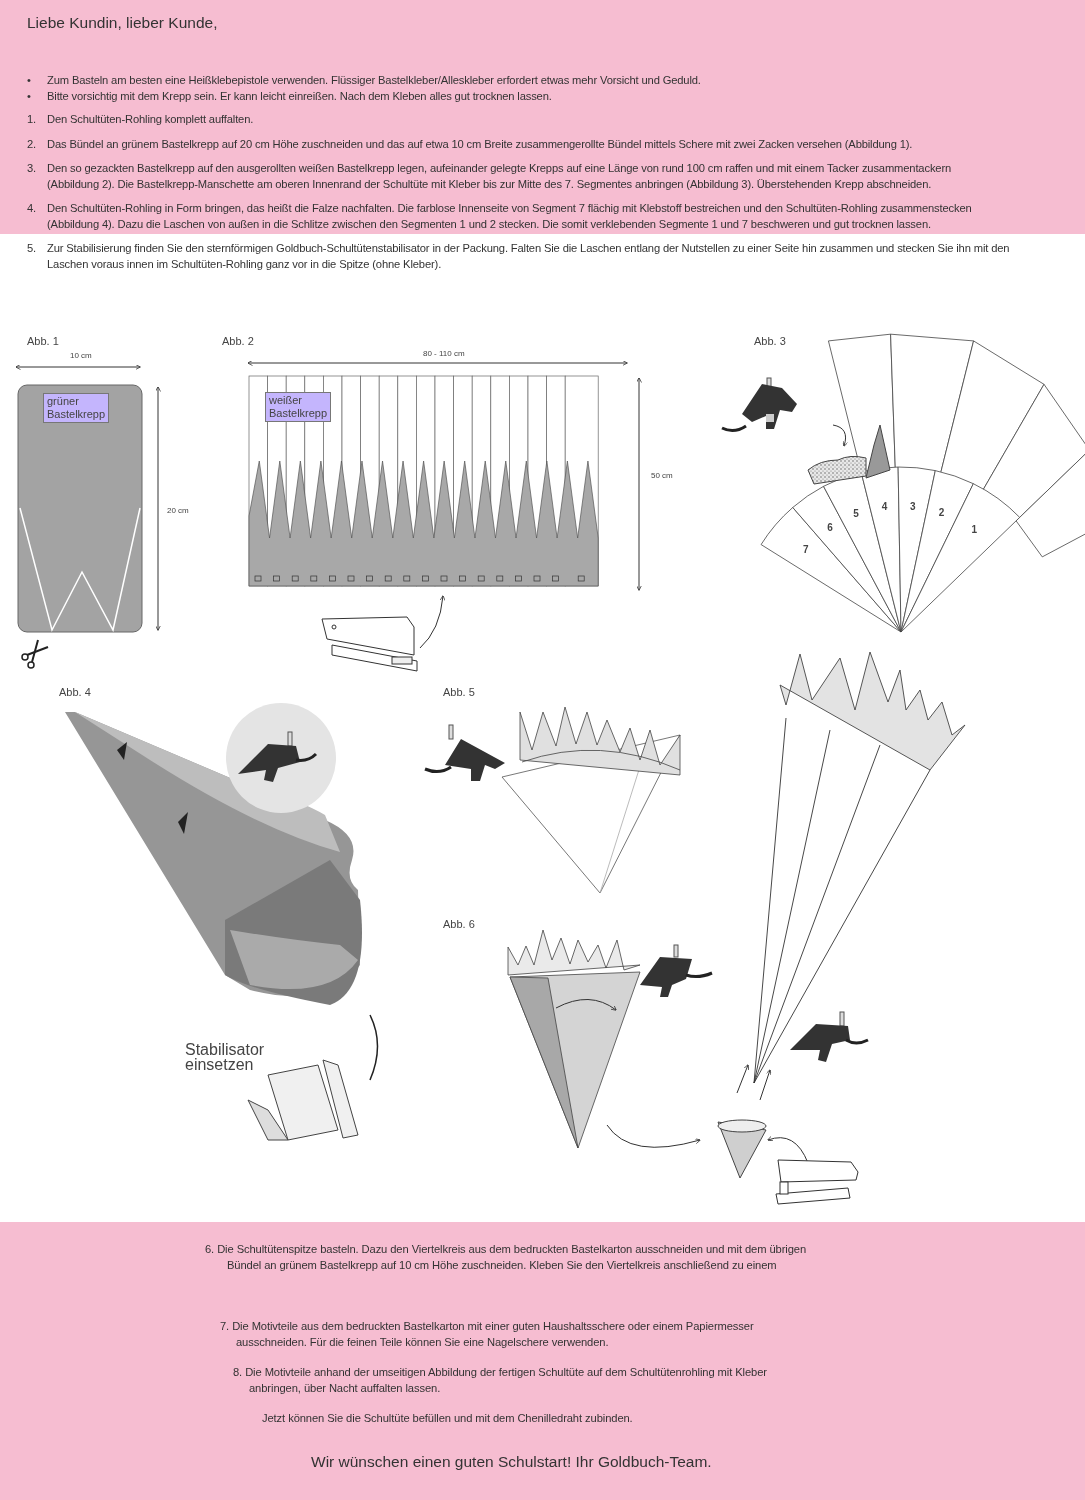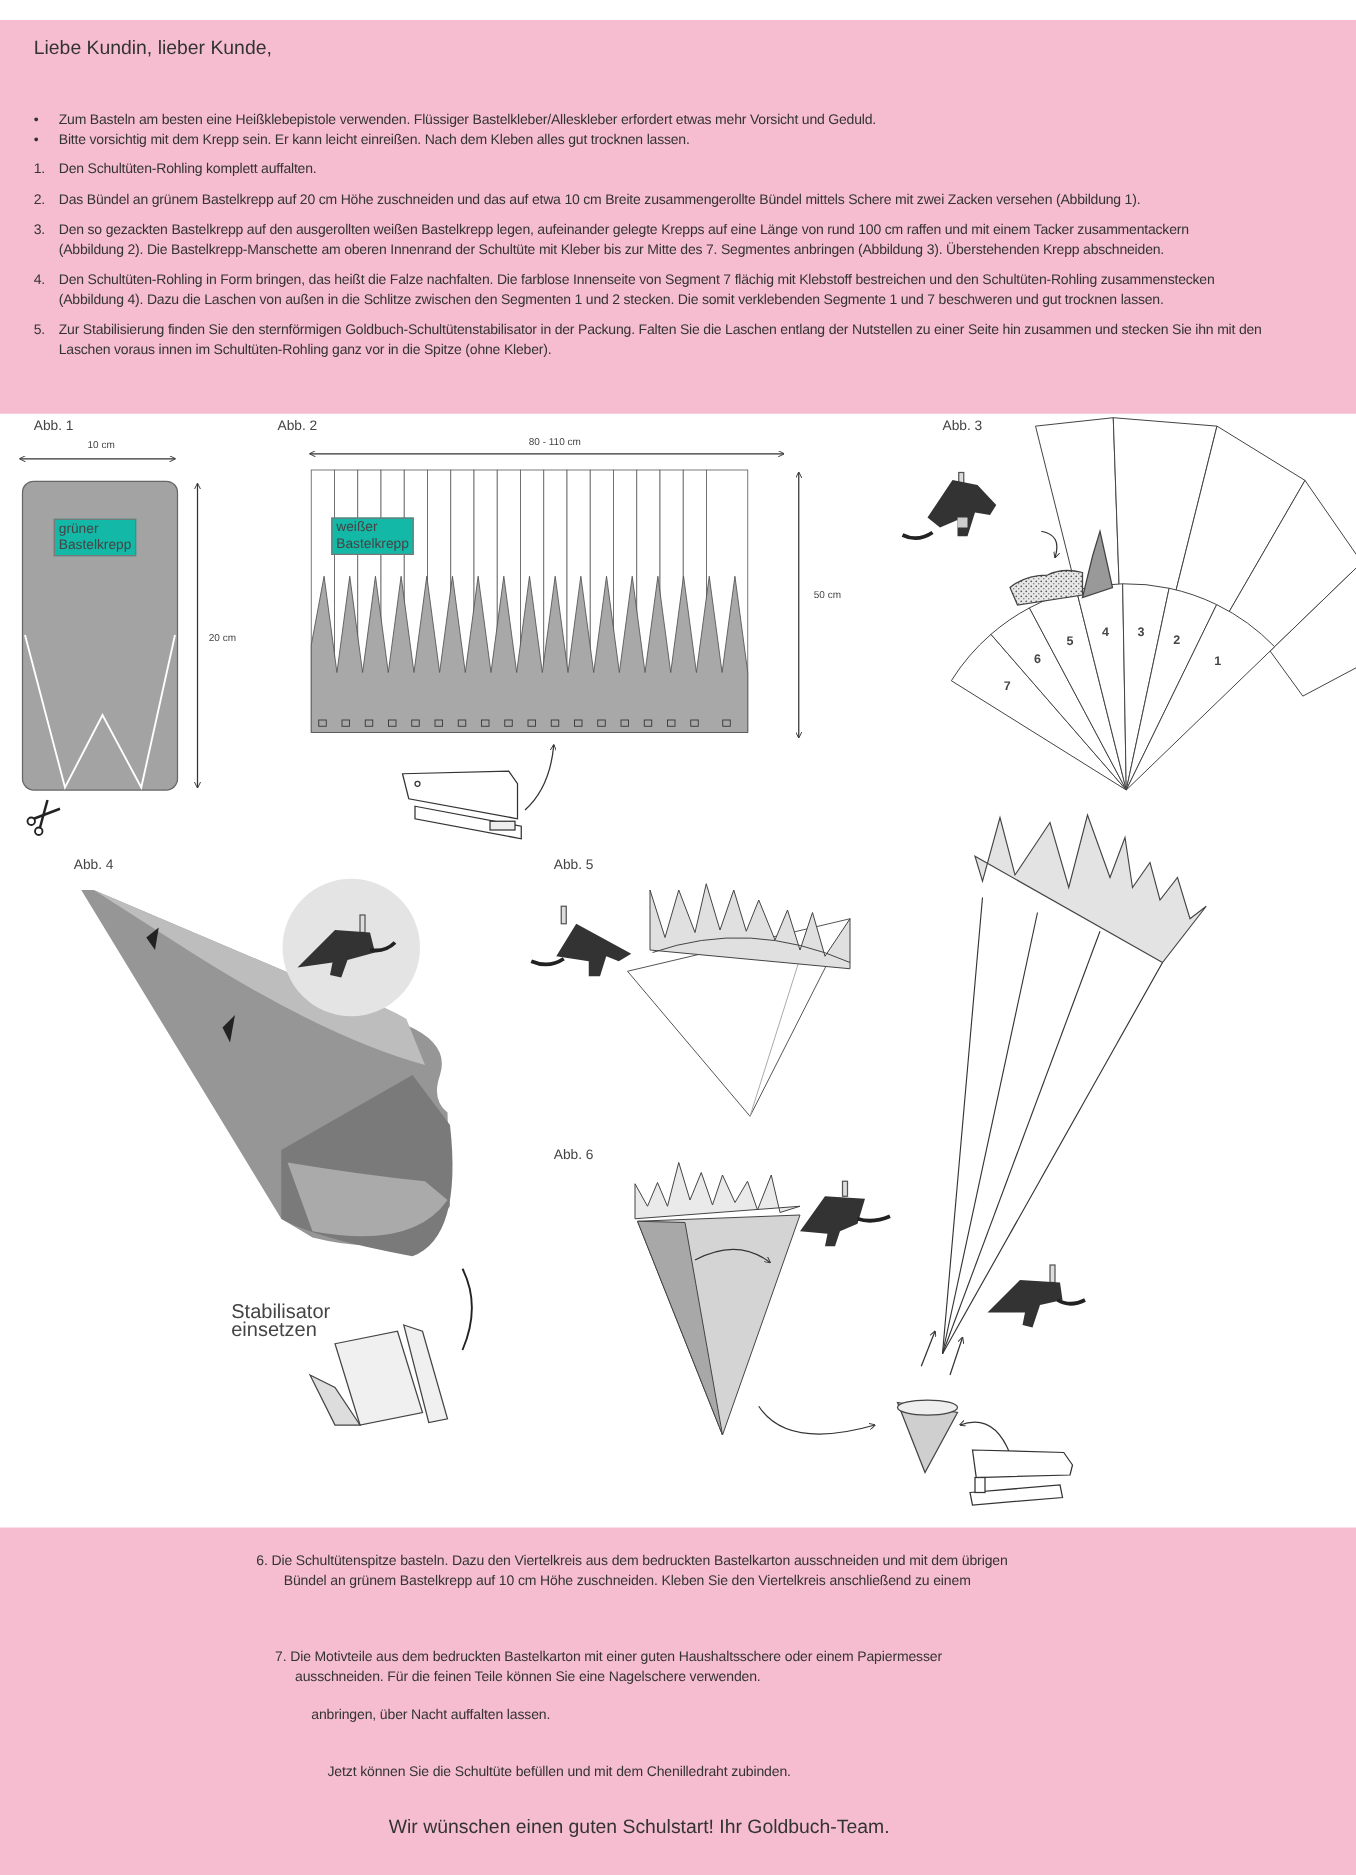--- a/index.html
+++ b/index.html
@@ -3,41 +3,41 @@
 <meta charset="utf-8">
 <style>
   html, body { margin: 0; padding: 0; }
   body {
     width: 1085px; height: 1500px; position: relative; overflow: hidden;
     background: #ffffff;
     font-family: "Liberation Sans", "DejaVu Sans", sans-serif;
     color: #333333;
   }
   .pink { background: #f6bdd1; position: absolute; left: 0; width: 1085px; }
-  #top-panel { top: 16px; height: 315px; }
+  #top-panel { top: 0; height: 234px; }
   #bottom-panel { top: 1222px; height: 278px; }
 
   .greeting { position: absolute; left: 27px; top: 14px; font-size: 15.5px; color: #333; }
   .intro { position: absolute; left: 31px; top: 51px; font-size: 11.2px; letter-spacing: -0.15px; }
   .bullets { position: absolute; left: 27px; top: 73px; font-size: 11.2px; letter-spacing: -0.15px; }
   .bullets .b { display: flex; line-height: 15.5px; }
   .bullets .dot { width: 20px; }
   .steps { position: absolute; left: 27px; top: 112px; width: 1040px; font-size: 11.2px; letter-spacing: -0.15px; }
   .step { display: flex; line-height: 15.5px; margin-bottom: 9px; }
   .step .num { width: 20px; flex: none; }
   .step .txt { flex: 1; }
 
   .bsteps { position: absolute; left: 0; top: 1242px; width: 1085px; font-size: 11.2px; letter-spacing: -0.1px; }
   .bstep { position: absolute; line-height: 15.5px; white-space: nowrap; }
   .bstep .l2 { display: block; }
   .farewell { position: absolute; left: 311px; top: 1453px; font-size: 15.5px; color: #333; }
 
   .fig-label { position: absolute; font-size: 11px; color: #444; }
   .dim { position: absolute; font-size: 8px; color: #444; }
-  .tag { position: absolute; background: #14b8a6; border: 1px solid #777; font-size: 11px; line-height: 13px; padding: 1px 3px; color: #444; margin-top: 22px; }
+  .tag { position: absolute; background: #c4b5fd; border: 1px solid #777; font-size: 11px; line-height: 13px; padding: 1px 3px; color: #444; }
   svg.fig { position: absolute; left: 0; top: 0; }
   .stab-label { position: absolute; left: 185px; top: 1042px; font-size: 16px; line-height: 15px; color: #444; }
 </style>
 </head>
 <body>
 
 <div class="pink" id="top-panel">
   <div class="greeting">Liebe Kundin, lieber Kunde,</div>
   <div class="bullets">
     <div class="b">
@@ -294,19 +294,20 @@
 <div class="bsteps">
   <div class="bstep" style="left:205px;top:0">
     <span class="l2">6. Die Schultütenspitze basteln. Dazu den Viertelkreis aus dem bedruckten Bastelkarton ausschneiden und mit dem übrigen</span>
     <span class="l2" style="padding-left:22px">Bündel an grünem Bastelkrepp auf 10 cm Höhe zuschneiden. Kleben Sie den Viertelkreis anschließend zu einem</span>
   </div>
   <div class="bstep" style="left:220px;top:77px">
     <span class="l2">7. Die Motivteile aus dem bedruckten Bastelkarton mit einer guten Haushaltsschere oder einem Papiermesser</span>
     <span class="l2" style="padding-left:16px">ausschneiden. Für die feinen Teile können Sie eine Nagelschere verwenden.</span>
   </div>
   <div class="bstep" style="left:233px;top:123px">
+    <span class="l2">8. Die Motivteile anhand der umseitigen Abbildung der fertigen Schultüte auf dem Schultütenrohling mit Kleber</span>
     <span class="l2" style="padding-left:16px">anbringen, über Nacht auffalten lassen.</span>
   </div>
   <div class="bstep" style="left:262px;top:169px">
     <span class="l2">Jetzt können Sie die Schultüte befüllen und mit dem Chenilledraht zubinden.</span>
   </div>
 </div>
 <div class="farewell">Wir wünschen einen guten Schulstart! Ihr Goldbuch-Team.</div>
 
 </body></html>

